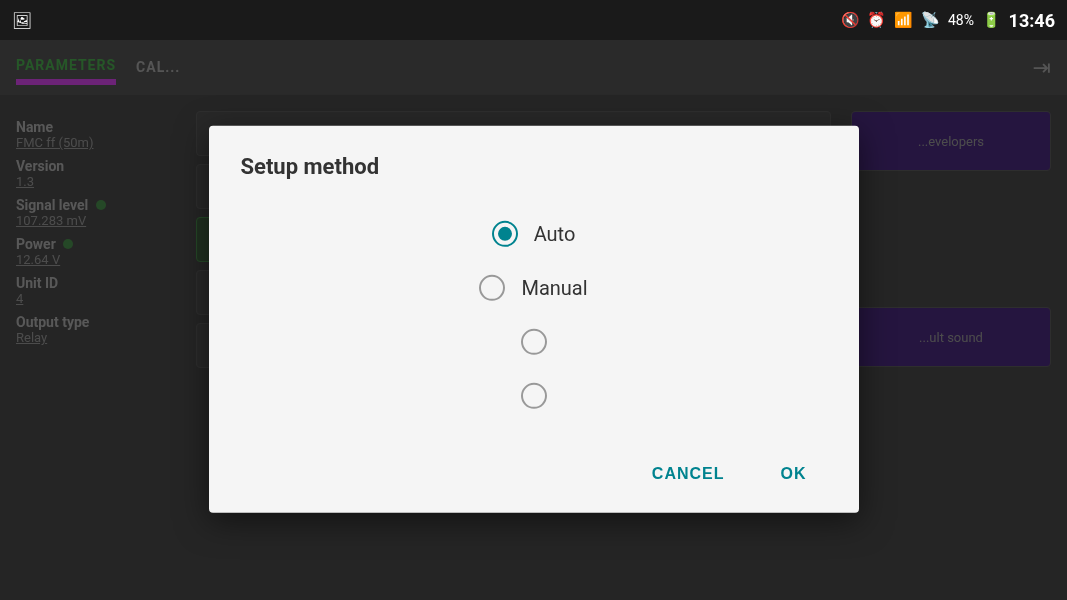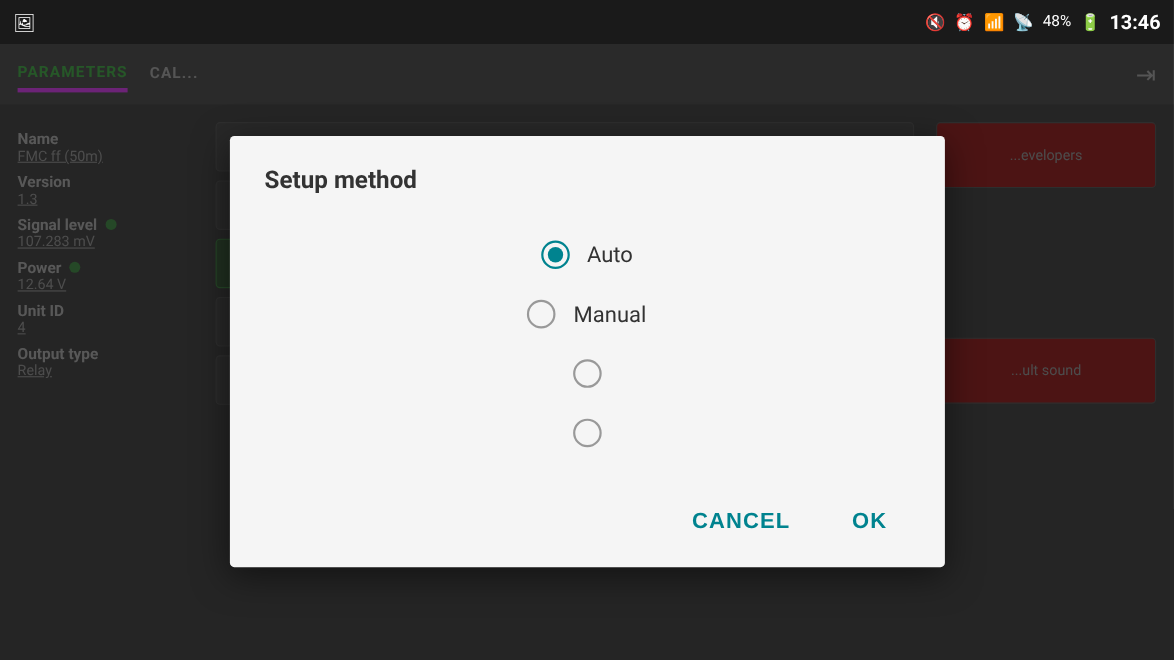--- a/index.html
+++ b/index.html
@@ -67,21 +67,21 @@
       color: #aaa;
       font-size: 14px;
       font-weight: bold;
       letter-spacing: 1px;
       padding: 6px 0;
       border-bottom: 2px solid transparent;
     }
 
     .app-tab.active {
       color: #4CAF50;
-      border-bottom: 4px solid #d946ef;
+      border-bottom: 6px solid #d946ef;
     }
 
     .app-header-right {
       margin-left: auto;
       color: #aaa;
       font-size: 22px;
     }
 
     
     .bg-content {
@@ -143,21 +143,21 @@
     }
 
     .bg-box-right {
       width: 200px;
       display: flex;
       flex-direction: column;
       gap: 8px;
     }
 
     .bg-box-tall {
-      background: #b91c1c;
+      background: #4c1d95;
       border: 1px solid #666;
       border-radius: 4px;
       height: 60px;
       display: flex;
       align-items: center;
       justify-content: center;
       color: #bbb;
       font-size: 13px;
     }
 
@@ -230,21 +230,21 @@
       display: flex;
       justify-content: flex-end;
       gap: 16px;
       margin-top: 24px;
       padding-top: 8px;
     }
 
     .btn-cancel, .btn-ok {
       background: none;
       border: none;
-      font-size: 20px;
+      font-size: 16px;
       font-weight: bold;
       color: #00838f;
       padding: 10px 20px;
       cursor: pointer;
       letter-spacing: 1px;
       text-transform: uppercase;
     }
   </style>
 </head>
 <body>

